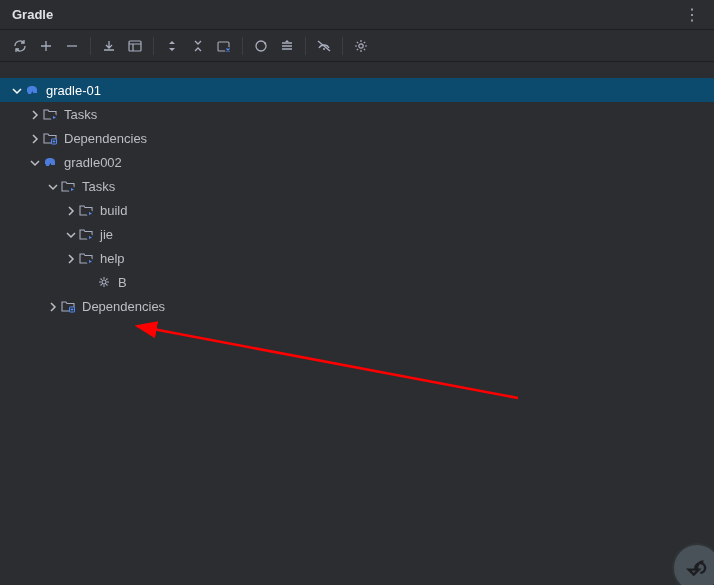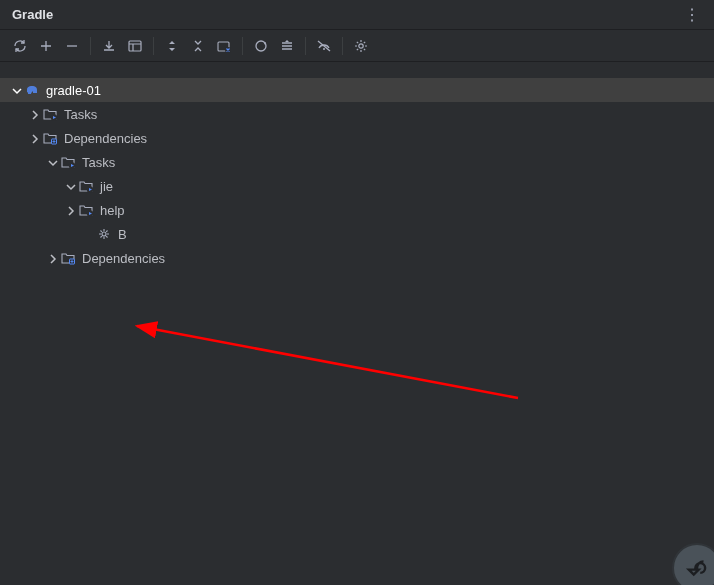--- a/index.html
+++ b/index.html
@@ -62,21 +62,21 @@
     padding-top: 16px;
   }
   .tree-row {
     display: flex;
     align-items: center;
     height: 24px;
     cursor: pointer;
     white-space: nowrap;
   }
   .tree-row.selected {
-    background: #404040;
+    background: #0c4a6e;
     color: #fff;
   }
   .arrow {
     width: 16px;
     height: 16px;
     display: inline-flex;
     align-items: center;
     justify-content: center;
     flex-shrink: 0;
   }
@@ -300,32 +300,60 @@
         </svg>
       </span>
       <span class="node-icon">
         <svg width="16" height="16">
           <use href="#ic-folder-deps"></use>
         </svg>
       </span>
       <span class="label">Dependencies</span>
     </div>
     <div class="tree-row">
+      <span class="indent" style="width: 26px;"></span>
+      <span class="arrow">
+        <svg width="14" height="14">
+          <use href="#ic-chevron-down"></use>
+        </svg>
+      </span>
+      <span class="node-icon">
+        <svg width="16" height="16">
+          <use href="#ic-elephant"></use>
+        </svg>
+      </span>
+      <span class="label">gradle002</span>
+    </div>
+    <div class="tree-row">
       <span class="indent" style="width: 44px;"></span>
       <span class="arrow">
         <svg width="14" height="14">
           <use href="#ic-chevron-down"></use>
         </svg>
       </span>
       <span class="node-icon">
         <svg width="16" height="16">
           <use href="#ic-folder-run"></use>
         </svg>
       </span>
       <span class="label">Tasks</span>
+    </div>
+    <div class="tree-row">
+      <span class="indent" style="width: 62px;"></span>
+      <span class="arrow">
+        <svg width="14" height="14">
+          <use href="#ic-chevron-right"></use>
+        </svg>
+      </span>
+      <span class="node-icon">
+        <svg width="16" height="16">
+          <use href="#ic-folder-run"></use>
+        </svg>
+      </span>
+      <span class="label">build</span>
     </div>
     <div class="tree-row">
       <span class="indent" style="width: 62px;"></span>
       <span class="arrow">
         <svg width="14" height="14">
           <use href="#ic-chevron-down"></use>
         </svg>
       </span>
       <span class="node-icon">
         <svg width="16" height="16">

